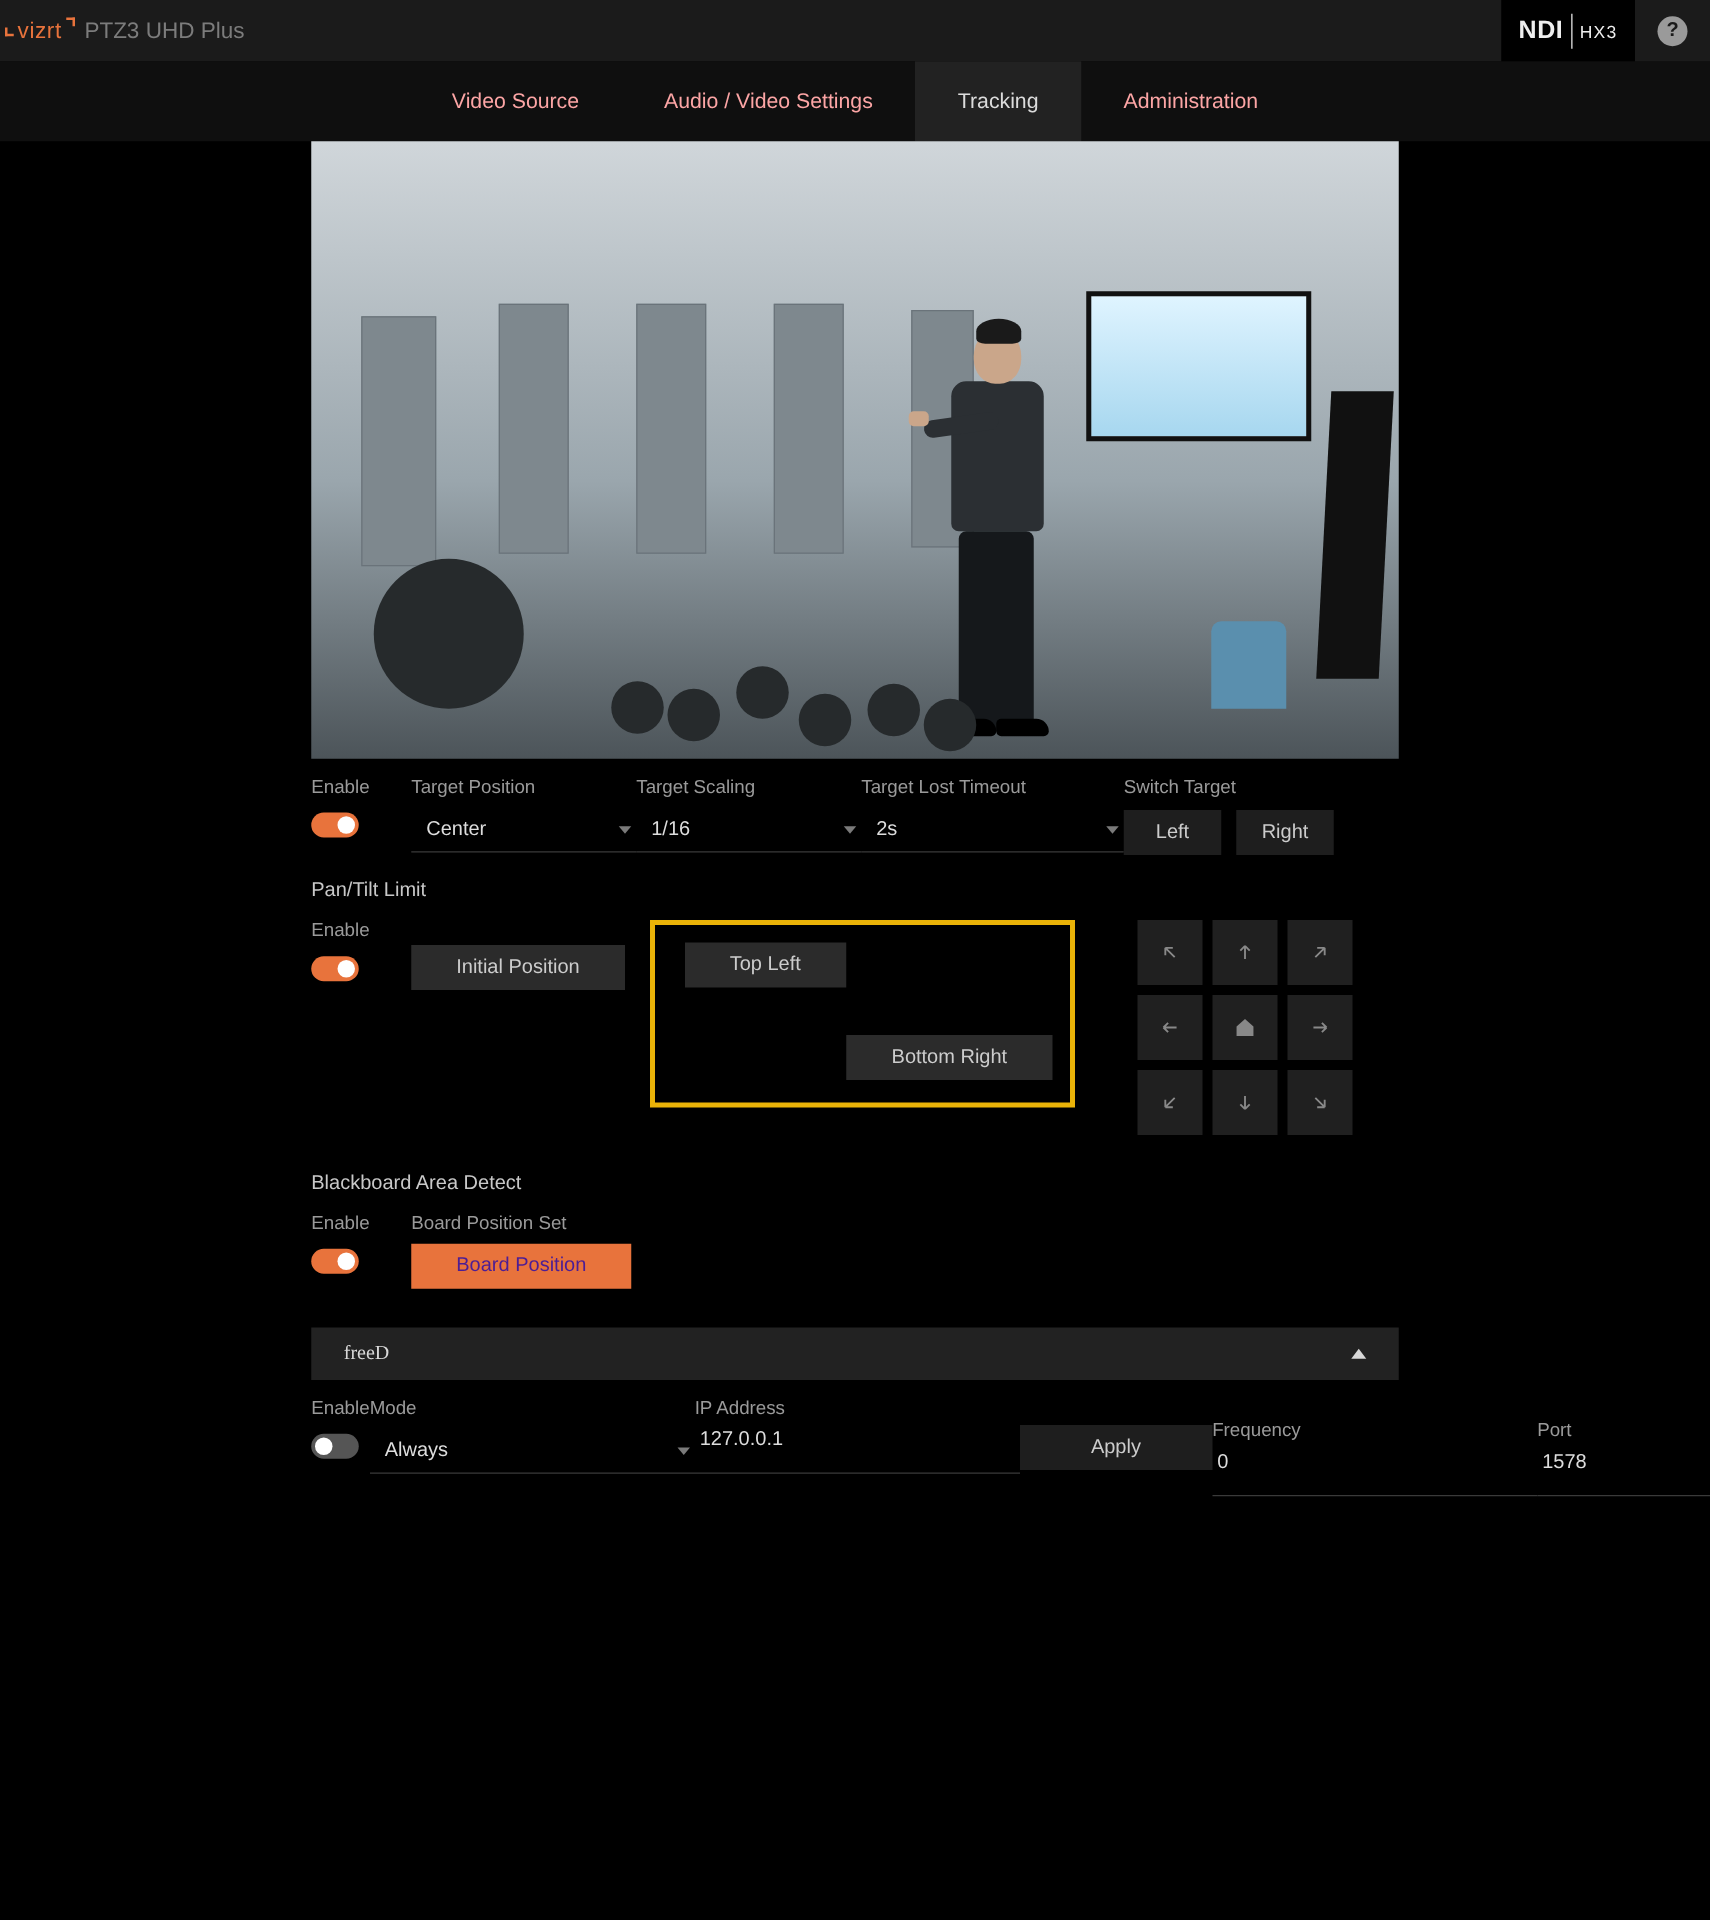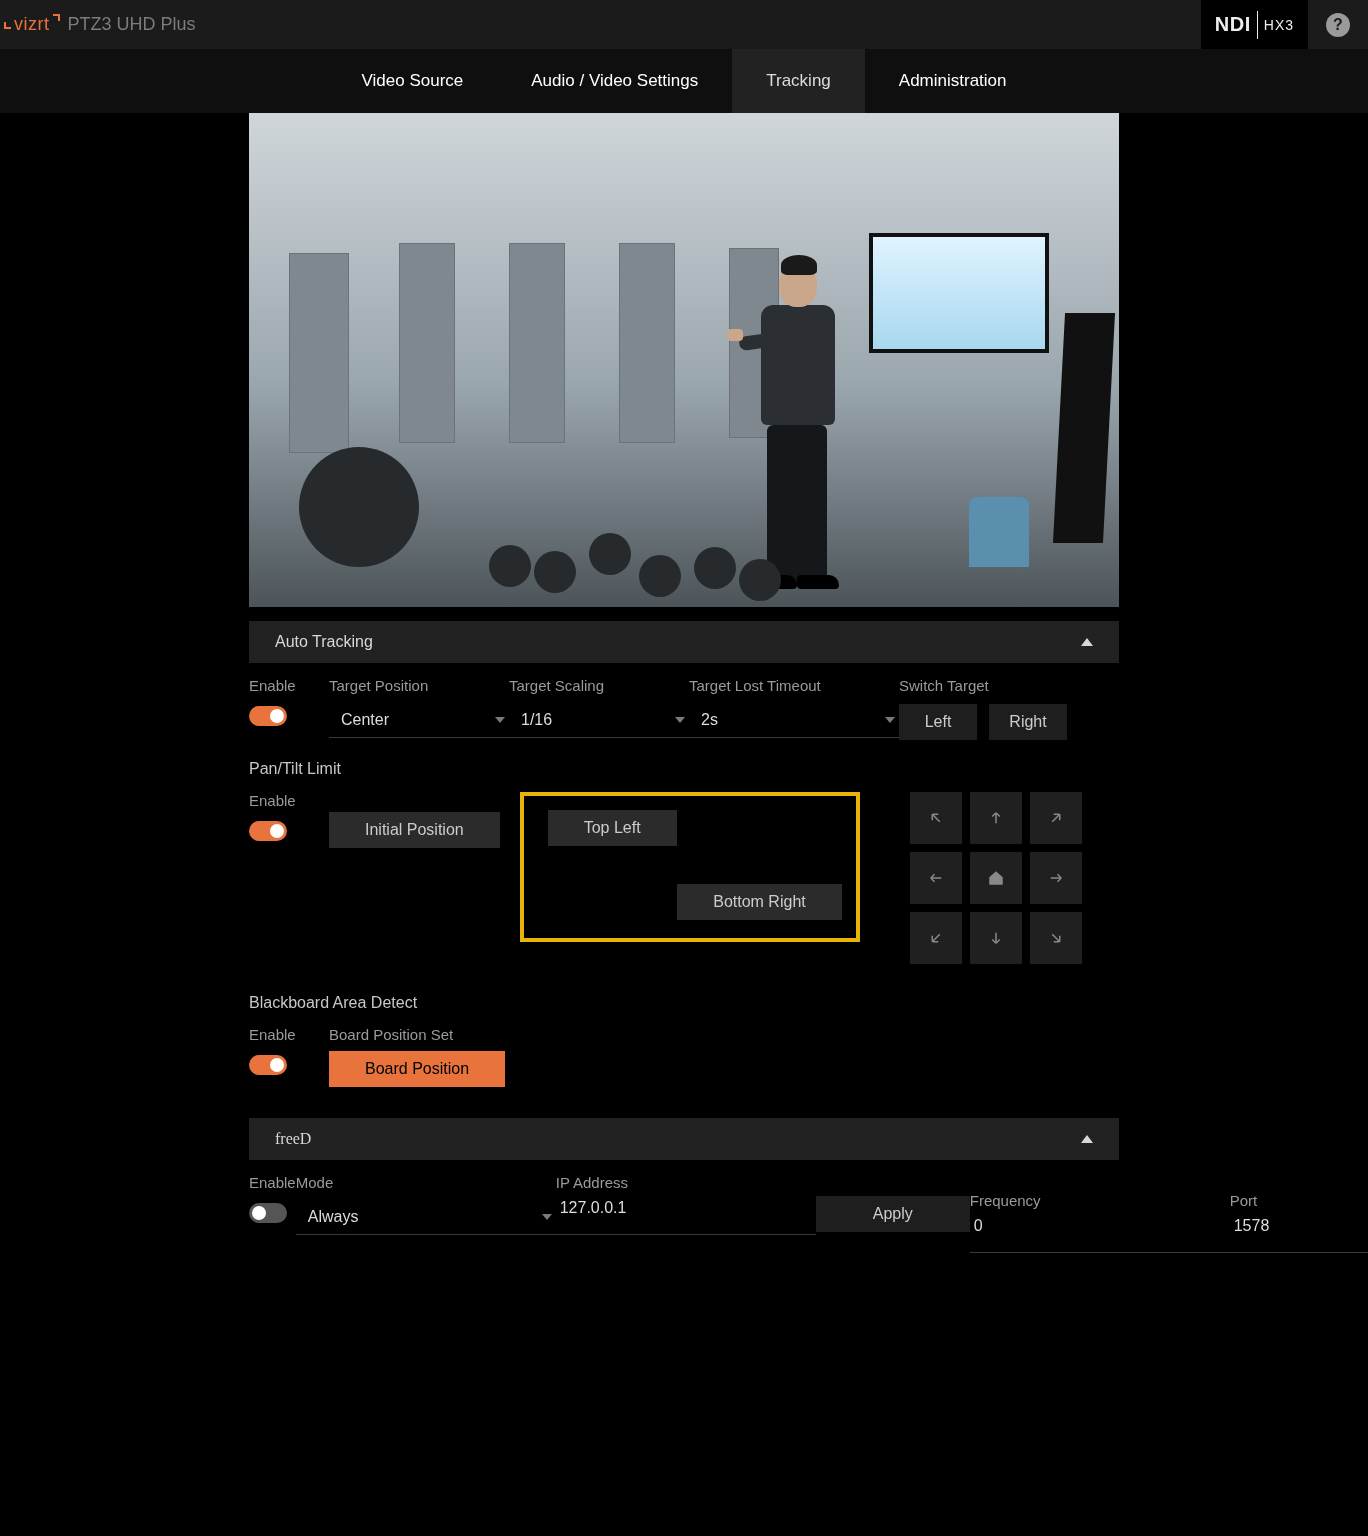--- a/index.html
+++ b/index.html
@@ -23,21 +23,21 @@
   .ndi-box{ background:#000; height:49px; display:flex; align-items:center; padding:0 14px; font-weight:bold; color:#eee; letter-spacing:.5px;}
   .ndi-box .divider{ display:inline-block; width:1px; height:28px; background:#eee; margin:0 6px;}
   .ndi-box .hx3{ font-weight:normal; font-size:14px; letter-spacing:1px;}
   .help-btn{ width:60px; height:49px; background:#1b1b1b; display:flex; align-items:center; justify-content:center; }
   .help-circle{ width:24px; height:24px; border-radius:50%; background:#9a9a9a; color:#1b1b1b; font-weight:bold; display:flex; align-items:center; justify-content:center; font-size:16px;}
 
   
   .navbar{ height:64px; background:#0f0f0f; display:flex; justify-content:center; }
   .nav-inner{ display:flex; height:100%; }
   .nav-tab{
-    padding:0 34px; display:flex; align-items:center; color:#ffffff; font-size:17px;
+    padding:0 34px; display:flex; align-items:center; color:#fca5a5; font-size:17px;
     cursor:pointer;
   }
   .nav-tab.active{ background:#222; color:#dcdcdc;}
 
   
   .content{ width:870px; margin:0 auto; padding-top:0; position:relative;}
   .preview{
     width:870px; height:494px; background:linear-gradient(180deg,#d0d6da 0%, #9aa6ad 55%, #4c5459 100%);
     position:relative; overflow:hidden;
   }
@@ -82,21 +82,21 @@
   .text-input{
     height:36px; background:transparent; border:none; border-bottom:1px solid #3a3a3a;
     color:#ddd; font-size:16px; padding-left:4px; min-width:220px;
   }
 
   .btn{
     height:36px; padding:0 36px; background:#2b2b2b; color:#ccc; border:none; font-size:16px;
     display:inline-flex; align-items:center; justify-content:center; cursor:pointer;
   }
   .btn.dark{ background:#1e1e1e; }
-  .btn.orange{ background:#e8733c; color:#000000;}
+  .btn.orange{ background:#e8733c; color:#4c1d95;}
 
   
   .toggle{ width:38px; height:20px; border-radius:10px; background:#555; position:relative; margin-top:4px;}
   .toggle.on{ background:#e8733c;}
   .toggle .knob{ width:14px; height:14px; border-radius:50%; background:#fff; position:absolute; top:3px; left:3px;}
   .toggle.on .knob{ left:auto; right:3px;}
 
   
   .pt-box{ width:340px; height:150px; border:4px solid #eab308; position:relative; margin-left:20px;}
   .pt-box .btn{ position:absolute;}
@@ -173,24 +173,20 @@
       <div class="aud-head" style="left:0; bottom:30px; width:120px; height:120px;"></div>
       <div class="aud-head" style="left:190px; bottom:10px;"></div>
       <div class="aud-head" style="left:235px; bottom:4px;"></div>
       <div class="aud-head" style="left:290px; bottom:22px;"></div>
       <div class="aud-head" style="left:340px; bottom:0px;"></div>
       <div class="aud-head" style="left:395px; bottom:8px;"></div>
       <div class="aud-head" style="left:440px; bottom:-4px;"></div>
     </div>
   </div>
 
-  <div class="section-head">
-    <span>Auto Tracking</span>
-    <span class="caret-up"></span>
-  </div>
 
   <div class="row">
     <div class="field col-enable">
       <span class="label">Enable</span>
       <div class="toggle on">
           <div class="knob"></div>
         </div>
     </div>
     <div class="field col-target-pos">
       <span class="label">Target Position</span>

